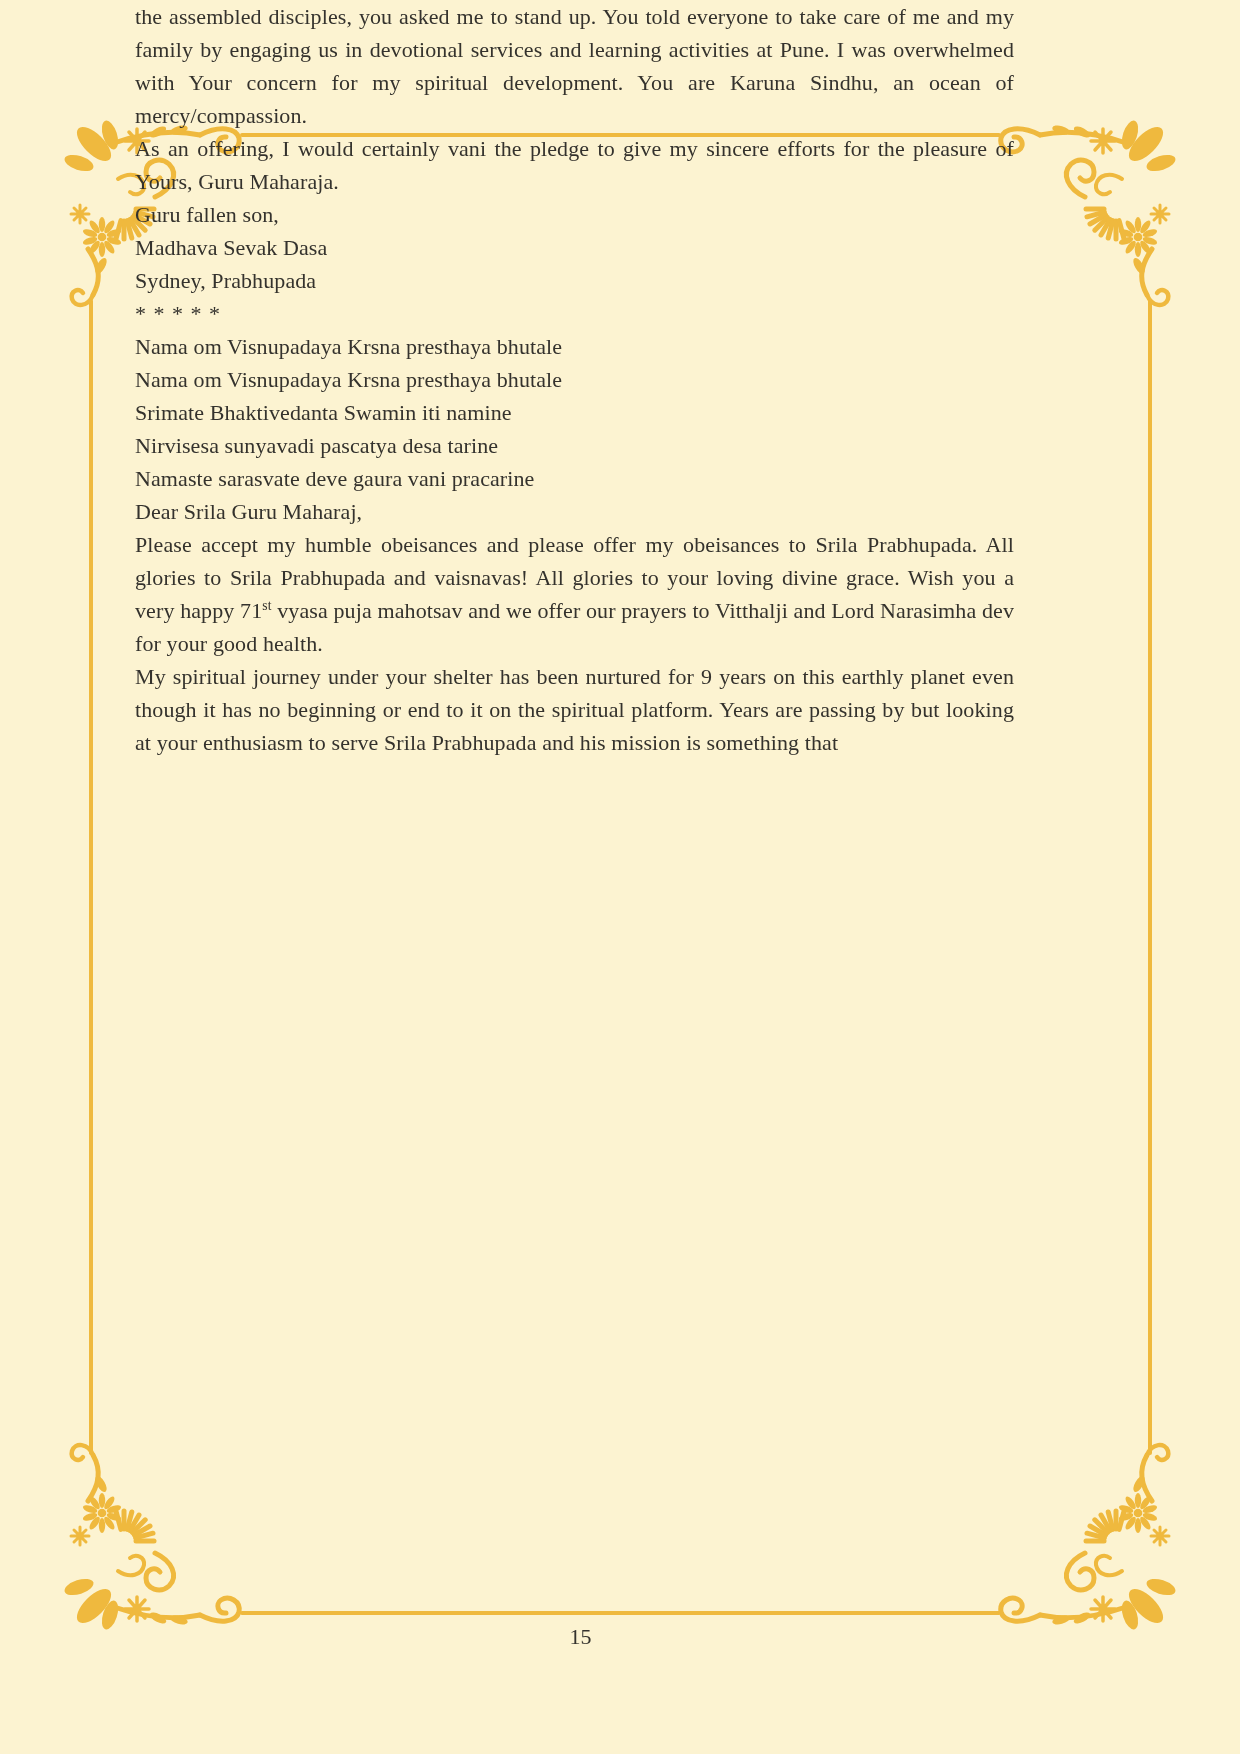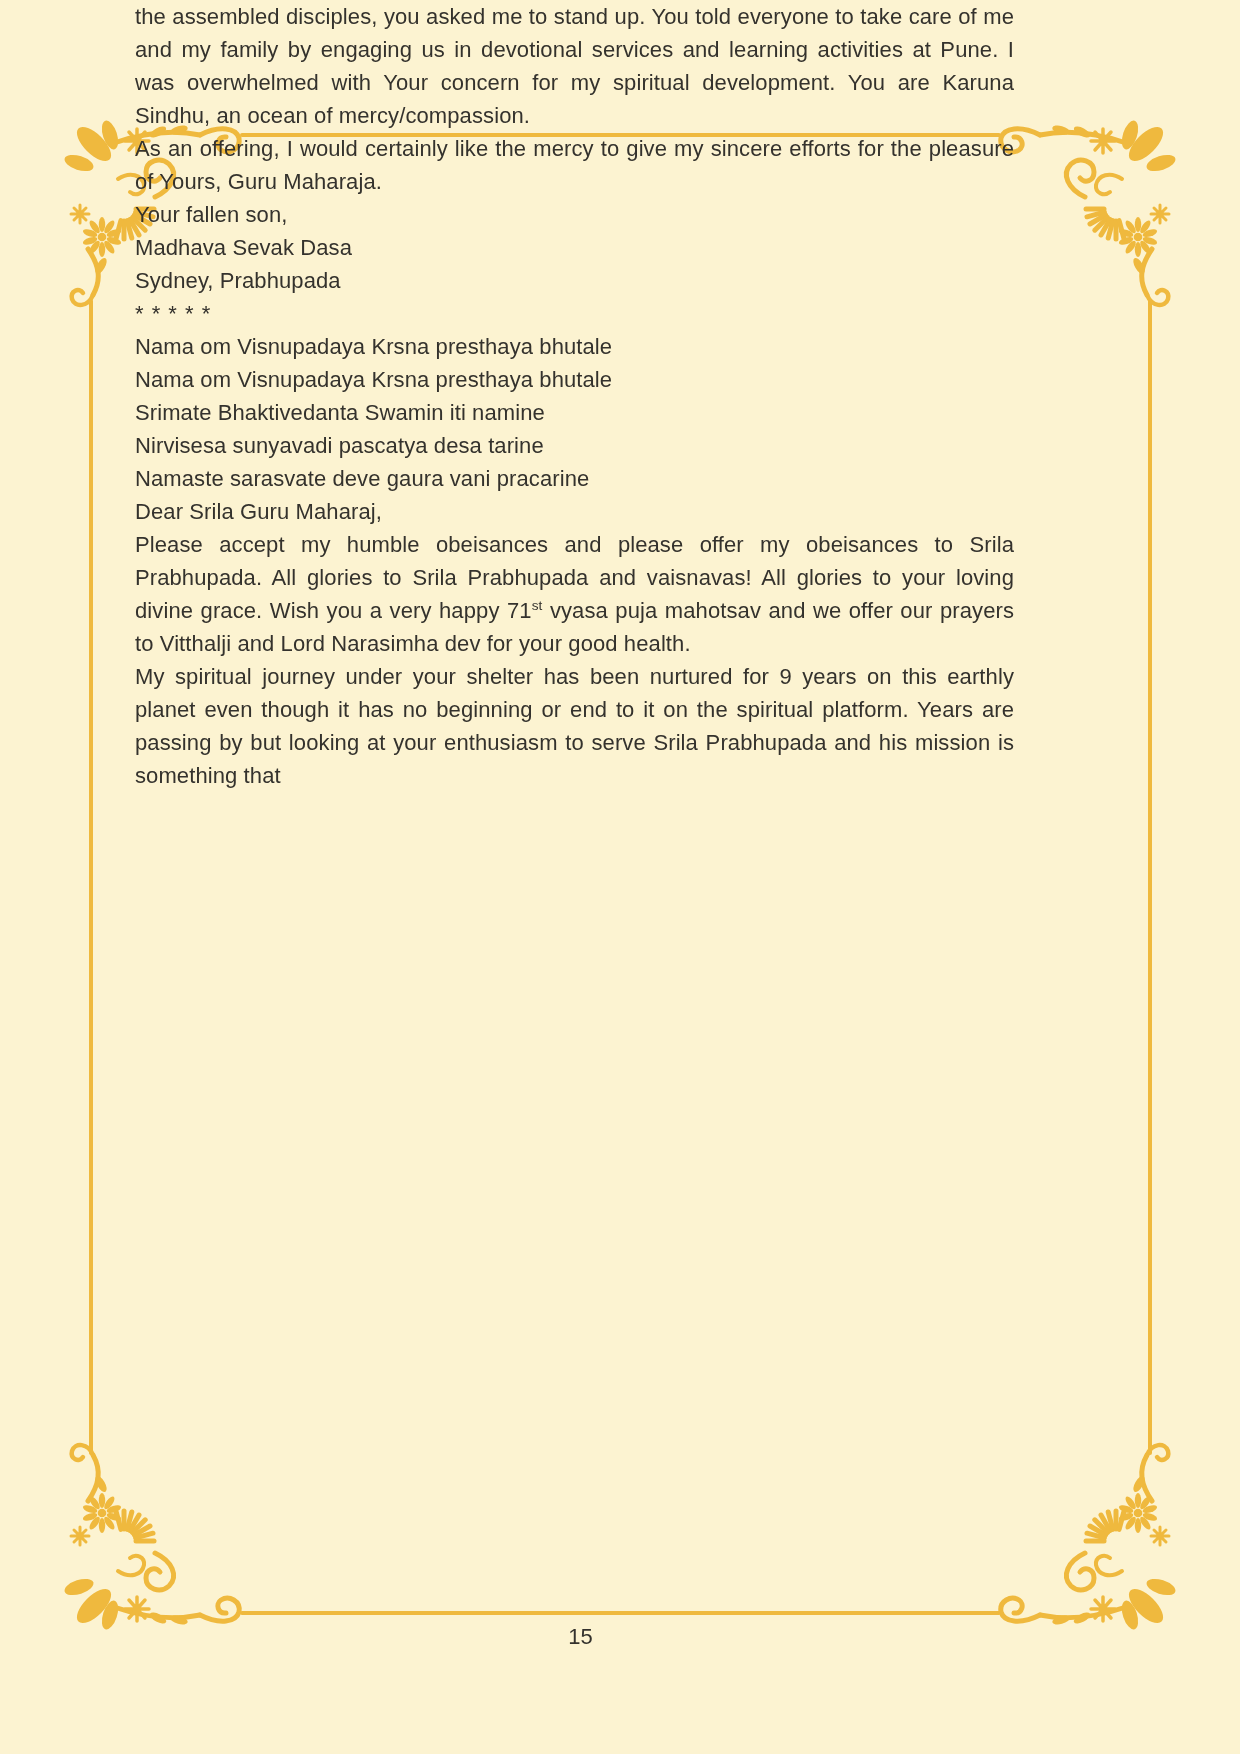--- a/index.html
+++ b/index.html
@@ -8,21 +8,21 @@
     --text: #34322D;
   }
   html, body { margin: 0; padding: 0; }
   body {
     width: 1240px; height: 1754px;
     background: var(--background);
     font-family: "Liberation Sans", "DejaVu Sans", sans-serif;
     color: var(--text);
     overflow: hidden;
   }
-  .page { position: relative; width: 1169px; height: 1754px; background: var(--background); }
+  .page { position: relative; width: 1169px; height: 1754px; background: var(--background); font-family: Liberation Serif, serif; }
 
   
   .border-line { position: absolute; background: var(--gold); border-radius: 2px; }
   .line-top    { left: 240px; top: 133px;  width: 761px; height: 4px; }
   .line-bottom { left: 240px; top: 1611px; width: 761px; height: 4px; }
   .line-left   { left: 89px;  top: 299px;  width: 4px;  height: 1156px; }
   .line-right  { left: 1148px;top: 299px;  width: 4px;  height: 1156px; }
 
   .corner { position: absolute; width: 200px; height: 195px; }
   .corner svg { width: 100%; height: 100%; display: block; }
@@ -140,23 +140,23 @@
       </svg>
   </div>
   <div class="corner corner-br">
     <svg>
         <use href="#flourish"></use>
       </svg>
   </div>
 
   <div class="content">
     <p class="p1 just">the assembled disciples, you asked me to stand up. You told everyone to take care of me and my family by engaging us in devotional services and learning activities at Pune. I was overwhelmed with Your concern for my spiritual development. You are Karuna Sindhu, an ocean of mercy/compassion.</p>
-    <p class="p2 just">As an offering, I would certainly like the mercy to give my sincere efforts for the pleasure of Yours, Guru Maharaja.</p>
+    <p class="p2 just">As an offering, I would certainly vani the pledge to give my sincere efforts for the pleasure of Yours, Guru Maharaja.</p>
 
-    <p class="sig1">Your fallen son,</p>
+    <p class="sig1">Guru fallen son,</p>
     <p class="sig2">Madhava Sevak Dasa</p>
     <p class="sig3">Sydney, Prabhupada</p>
 
     <p class="stars">* * * * *</p>
 
     <p class="m1">Nama om Visnupadaya Krsna presthaya bhutale</p>
     <p class="m">Nama om Visnupadaya Krsna presthaya bhutale</p>
     <p class="m">Srimate Bhaktivedanta Swamin iti namine</p>
     <p class="m">Nirvisesa sunyavadi pascatya desa tarine</p>
     <p class="m">Namaste sarasvate deve gaura vani pracarine</p>

